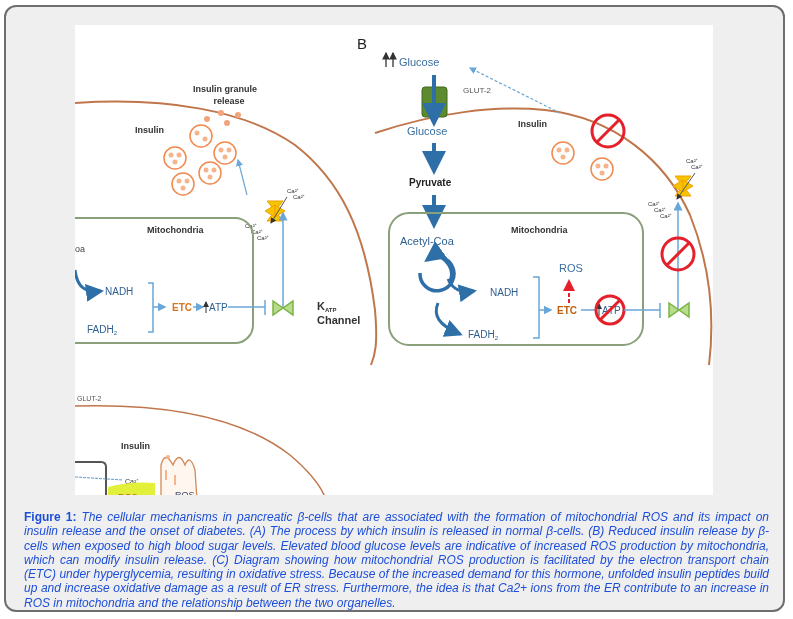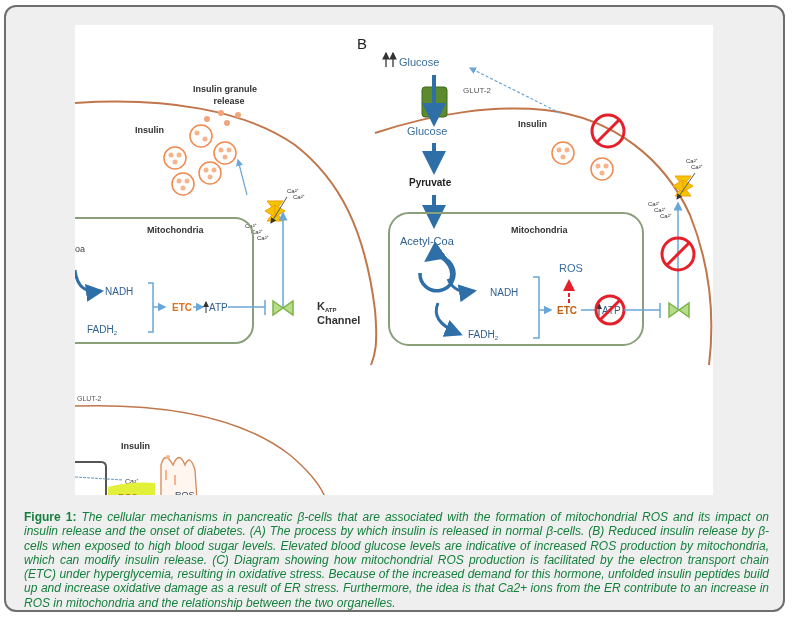--- a/index.html
+++ b/index.html
@@ -10,21 +10,21 @@
     box-sizing: border-box;
   }
   .figure {
     position: absolute; left: 75px; top: 25px; width: 638px; height: 470px;
     background: #ffffff; overflow: hidden;
   }
   .figure svg { position: absolute; left: 0; top: 0; }
   .figure svg text { font-family: "Liberation Sans", sans-serif; }
   .caption {
     position: absolute; left: 24px; top: 510px; width: 745px;
-    font-size: 12px; line-height: 14.3px; color: #15803d; text-align: justify;
+    font-size: 12px; line-height: 14.3px; color: #1d4ed8; text-align: justify;
     font-family: "Liberation Sans", sans-serif;
   }
   .caption .lbl { font-weight: bold; font-style: normal; }
   .caption .body { font-style: italic; }
 </style>
 </head>
 <body>
 
 <div class="frame"></div>
 

